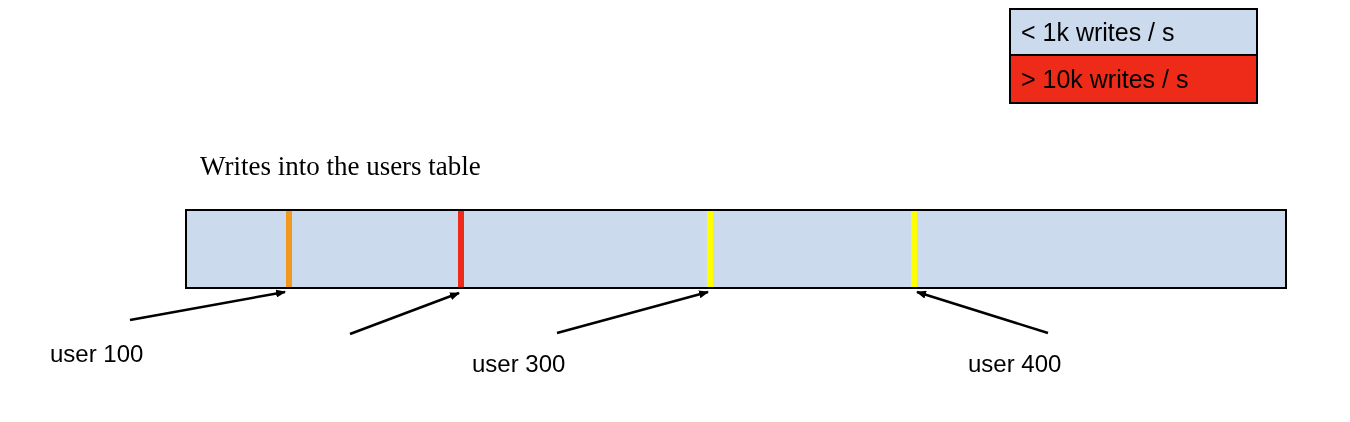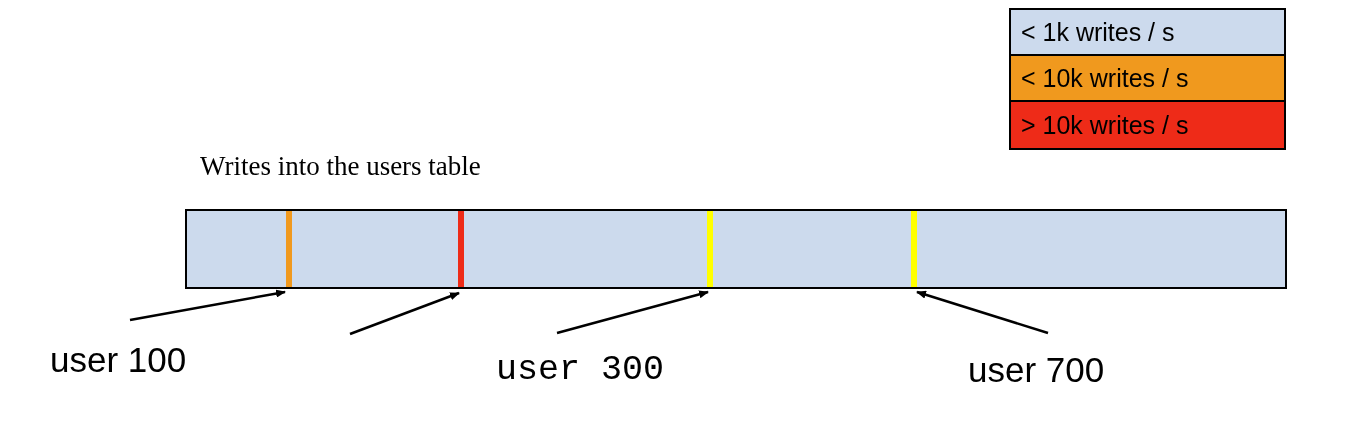--- a/index.html
+++ b/index.html
@@ -17,21 +17,21 @@
     height: 422px;
     background: #ffffff;
     overflow: hidden;
   }
 
   
   .legend {
     position: absolute;
     left: 1009px;
     top: 8px;
-    width: 277px;
+    width: 249px;
     border: 2px solid #000000;
     box-sizing: border-box;
     background: #404040;
   }
   .legend-row {
     height: 46px;
     box-sizing: border-box;
     border-bottom: 2px solid #000000;
     display: flex;
     align-items: center;
@@ -80,36 +80,33 @@
   .arrows {
     position: absolute;
     left: 0;
     top: 0;
     width: 1350px;
     height: 422px;
     pointer-events: none;
   }
   .annotation-label {
     position: absolute;
-    font-size: 35px;
+    font-size: 24px;
     color: #000000;
     white-space: nowrap;
   }
 </style>
 </head>
 <body>
 
 <div id="canvas">
 
   <div class="legend">
     <div class="legend-row" style="background:#ccdaed;">
       <span class="legend-label">&lt; 1k writes / s</span>
-    </div>
-    <div class="legend-row" style="background:#f0991e;">
-      <span class="legend-label">&lt; 10k writes / s</span>
     </div>
     <div class="legend-row" style="background:#ee2b18;">
       <span class="legend-label">&gt; 10k writes / s</span>
     </div>
   </div>
 
   <div class="caption">Writes into the users table</div>
 
   <div class="bar">
     <div class="segment-marker" style="left:99px;  background:#f0991e;"></div>
@@ -124,16 +121,16 @@
         <path d="M0,0 L10,4 L0,8 z" fill="#000000"></path>
       </marker>
     </defs>
     <line x1="130" y1="320" x2="285" y2="292" stroke="#000000" stroke-width="2.5" marker-end="url(#ah)"></line>
     <line x1="350" y1="334" x2="459" y2="293" stroke="#000000" stroke-width="2.5" marker-end="url(#ah)"></line>
     <line x1="557" y1="333" x2="708" y2="292" stroke="#000000" stroke-width="2.5" marker-end="url(#ah)"></line>
     <line x1="1048" y1="333" x2="917" y2="292" stroke="#000000" stroke-width="2.5" marker-end="url(#ah)"></line>
   </svg>
 
   <div class="annotation-label" style="left:50px;  top:340px;">user 100</div>
-  <div class="annotation-label" style="left:496px; top:350px;font-family:Liberation Mono, monospace;">user 300</div>
-  <div class="annotation-label" style="left:968px; top:350px;">user 700</div>
+  <div class="annotation-label" style="left:472px; top:350px;">user 300</div>
+  <div class="annotation-label" style="left:968px; top:350px;">user 400</div>
 
 </div>
 
 </body></html>

